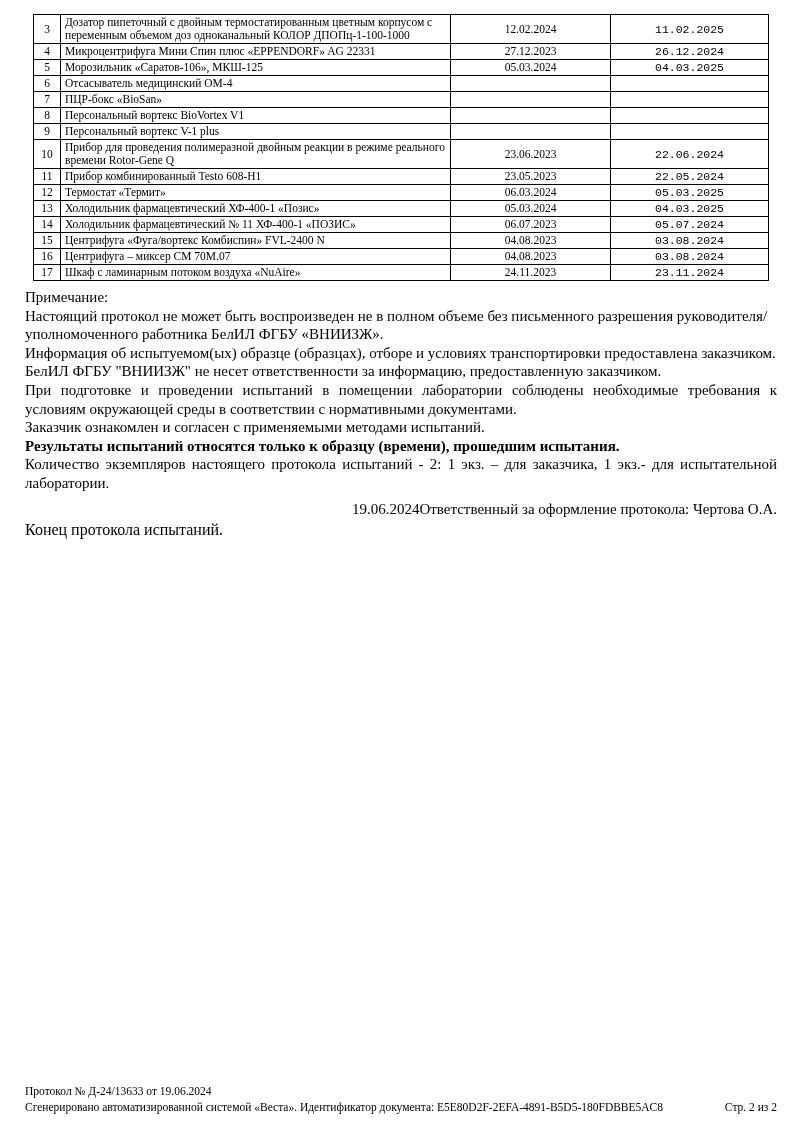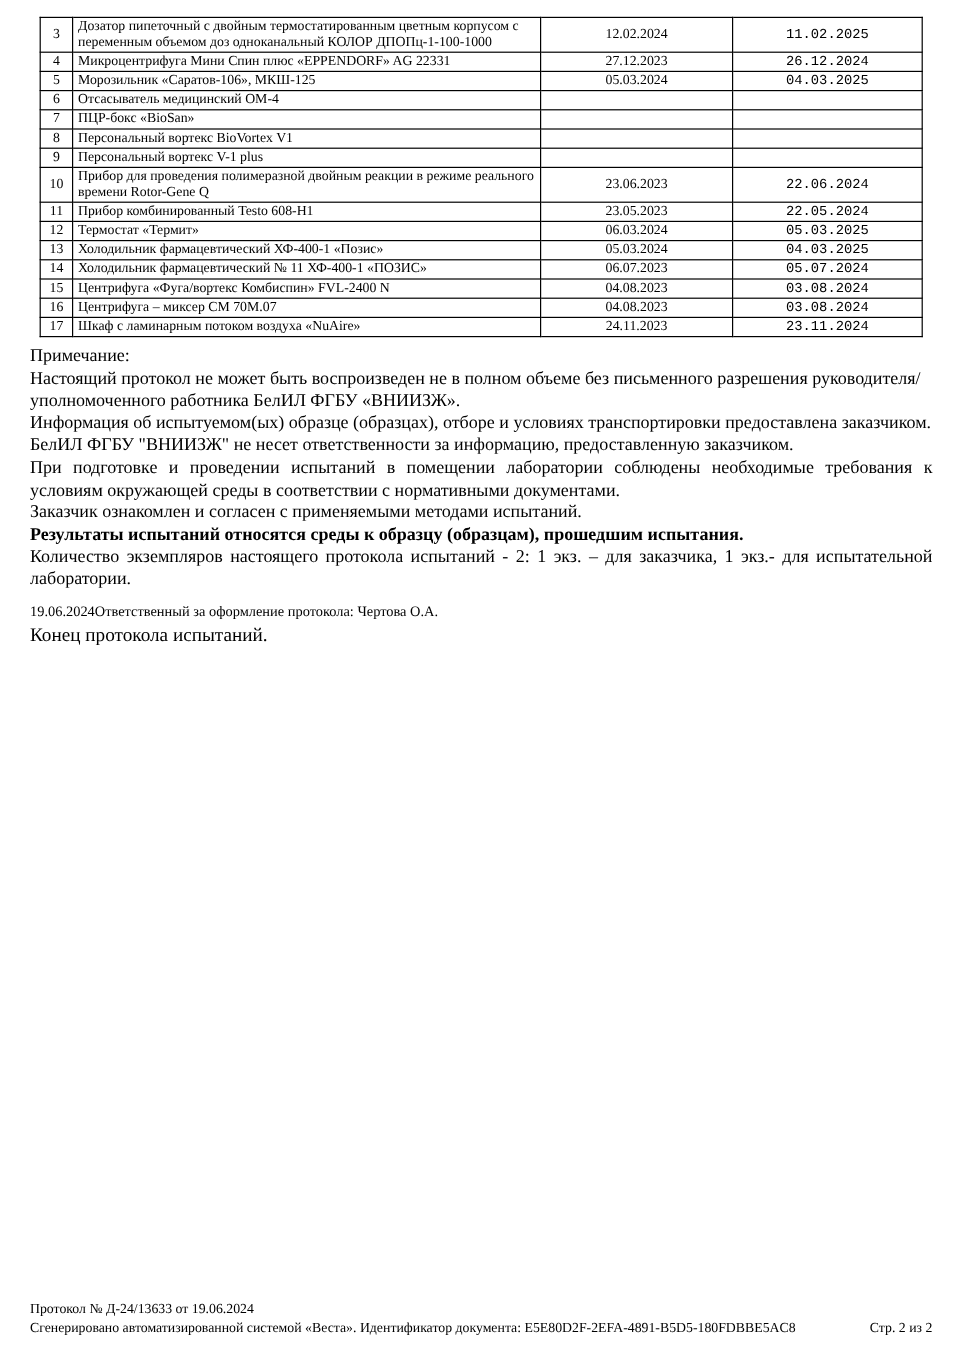--- a/index.html
+++ b/index.html
@@ -48,22 +48,22 @@
   }
   .notes p { margin: 0; }
   .notes p.justify { text-align: justify; }
   .notes p.bold { font-weight: bold; }
 
   
   .sig-row {
     position: absolute;
     left: 25px; right: 23px; top: 500px;
     display: flex;
-    justify-content: flex-start;
-    font-size: 12px;
+    justify-content: flex-end;
+    font-size: 15px;
     line-height: 18px;
   }
   .end-line {
     position: absolute;
     left: 25px; top: 521px;
     font-size: 16px;
   }
 
   
   .footer {
@@ -180,21 +180,21 @@
   </table>
 
   <div class="notes">
     <p>Примечание:</p>
     <div>
         <p>Настоящий протокол не может быть воспроизведен не в полном объеме без письменного разрешения руководителя/уполномоченного работника БелИЛ ФГБУ «ВНИИЗЖ».</p>
         <p>Информация об испытуемом(ых) образце (образцах), отборе и условиях транспортировки предоставлена заказчиком.</p>
         <p>БелИЛ ФГБУ "ВНИИЗЖ" не несет ответственности за информацию, предоставленную заказчиком.</p>
         <p class="justify">При подготовке и проведении испытаний в помещении лаборатории соблюдены необходимые требования к условиям окружающей среды в соответствии с нормативными документами.</p>
         <p>Заказчик ознакомлен и согласен с применяемыми методами испытаний.</p>
-        <p class="bold">Результаты испытаний относятся среды к образцу (образцам), прошедшим испытания.</p>
+        <p class="bold">Результаты испытаний относятся только к образцу (времени), прошедшим испытания.</p>
         <p class="justify">Количество экземпляров настоящего протокола испытаний - 2: 1 экз. – для заказчика, 1 экз.- для испытательной лаборатории.</p>
       </div>
   </div>
 
   <div class="sig-row">
     <span>19.06.2024</span>
     <span>Ответственный за оформление протокола: Чертова О.А.</span>
   </div>
 
   <div class="end-line">Конец протокола испытаний.</div>

